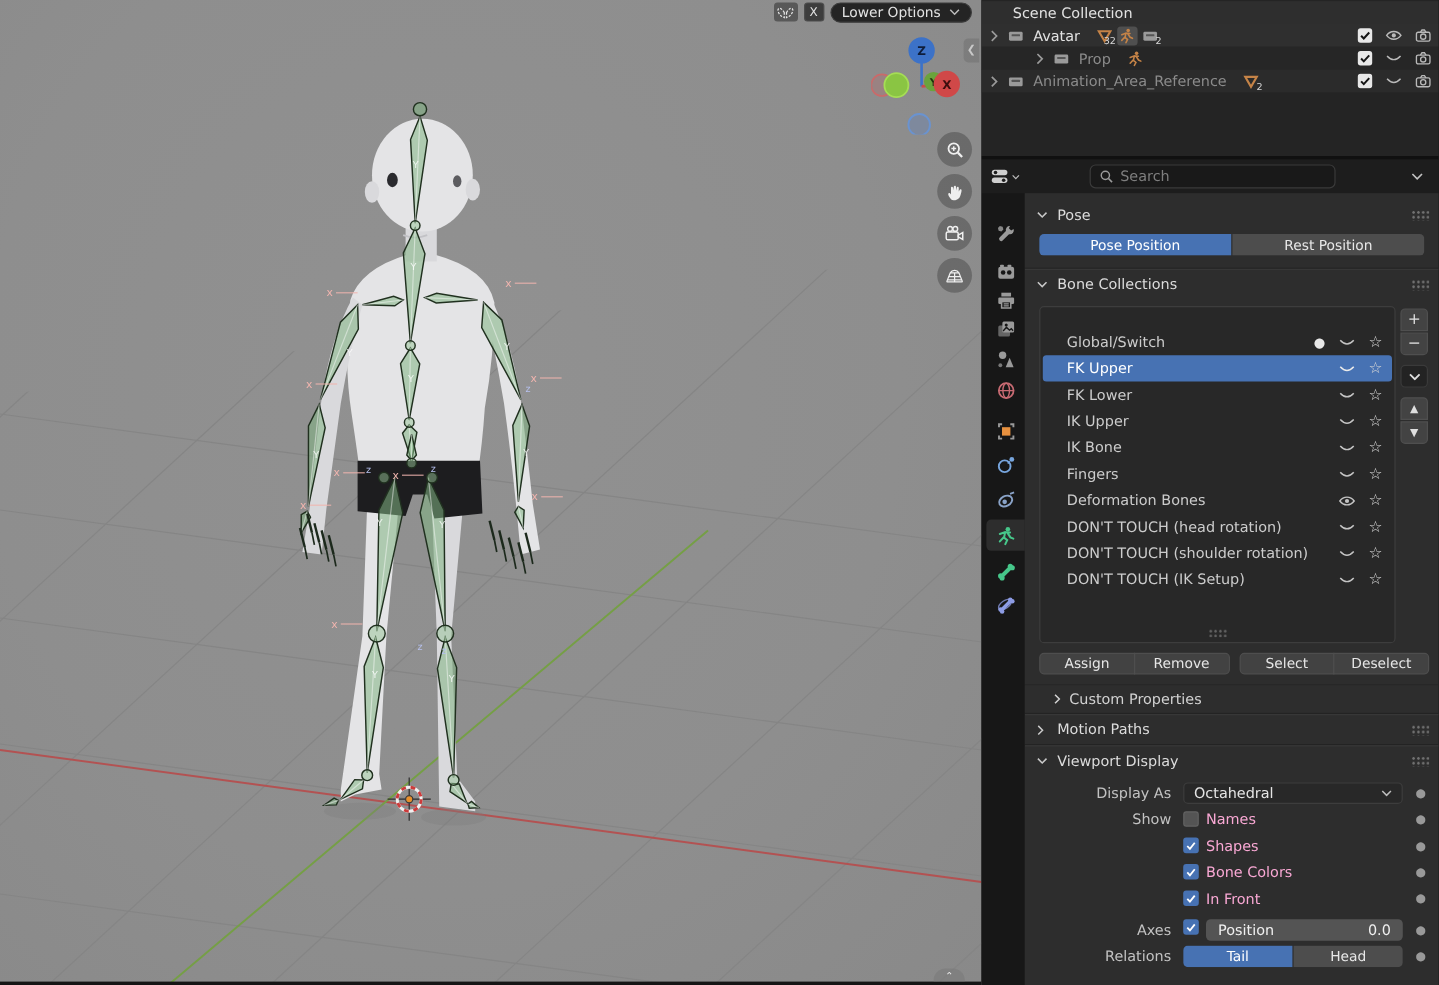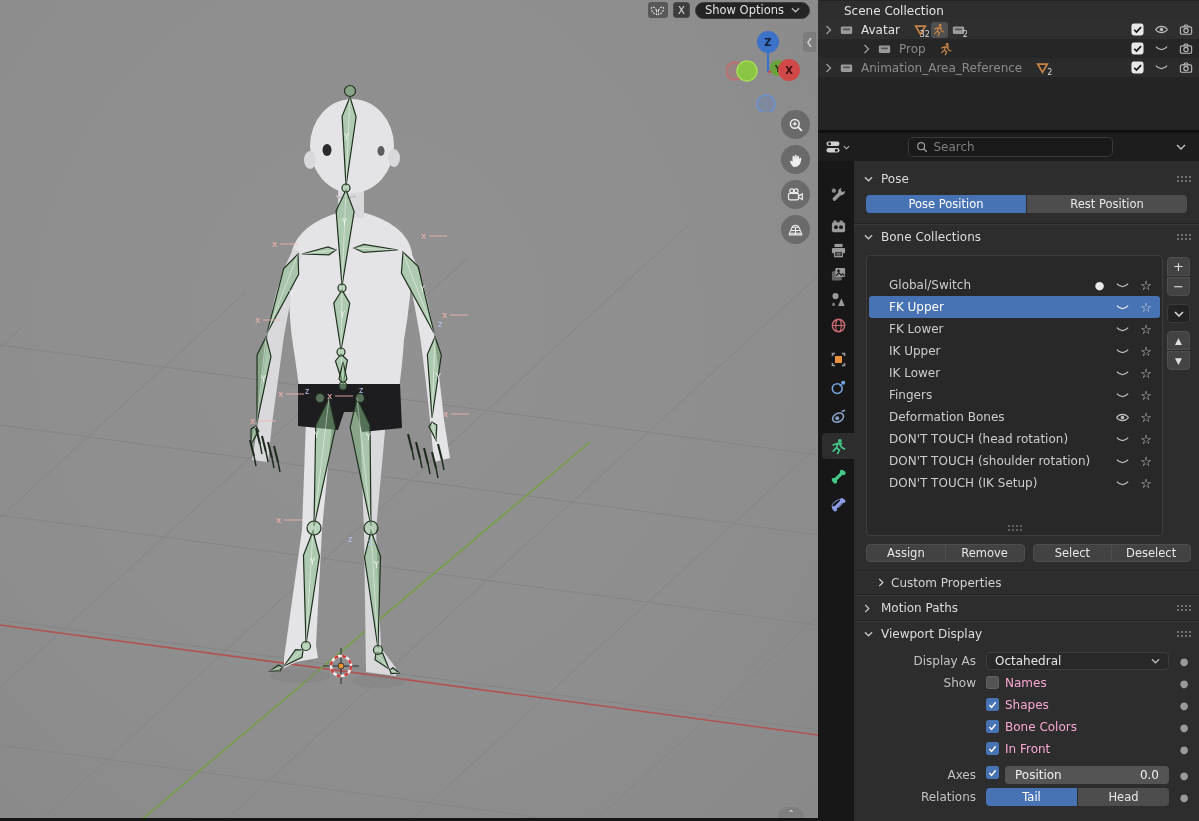--- a/index.html
+++ b/index.html
@@ -284,21 +284,21 @@
       </svg>
 
     <div class="vp-header">
       <div class="mirror-btn">
         <svg width="15" height="13" viewBox="0 0 16 14">
             <path d="M7 7C5 3.4 2.6 2.4 1.6 3.9S2.7 9.6 5.1 10.6L7 11.4zM9 7c2-3.6 4.4-4.6 5.4-3.1S13.3 9.6 10.9 10.6L9 11.4z" fill="none" stroke="currentColor" stroke-width="1.1" stroke-dasharray="2 1.3"></path>
           </svg>
       </div>
       <div class="x-btn">X</div>
       <div class="pose-options">
-        <span>Show Options</span>
+        <span>Lower Options</span>
         <svg width="9" height="6" viewBox="0 0 10 6">
             <path d="M1 1l4 4 4-4" fill="none" stroke="currentColor" stroke-width="1.4"></path>
           </svg>
       </div>
     </div>
 
     <div class="sb-collapse">❮</div>
 
     <svg id="gizmo" width="78" height="84" viewBox="0 0 78 84">
       <line x1="42" y1="44" x2="42" y2="14" stroke="#3c72c8" stroke-width="2.2"></line>
@@ -713,21 +713,21 @@
               <div class="bl-row">
                 <span class="nm">IK Upper</span>
                 <span class="eye">
                   <svg width="15" height="9" viewBox="0 0 16 9">
                     <path d="M2 2.5q6 6.5 12 0" fill="none" stroke="currentColor" stroke-width="1.3"></path>
                   </svg>
                 </span>
                 <span class="star">☆</span>
               </div>
               <div class="bl-row">
-                <span class="nm">IK Lower</span>
+                <span class="nm">IK Bone</span>
                 <span class="eye">
                   <svg width="15" height="9" viewBox="0 0 16 9">
                     <path d="M2 2.5q6 6.5 12 0" fill="none" stroke="currentColor" stroke-width="1.3"></path>
                   </svg>
                 </span>
                 <span class="star">☆</span>
               </div>
               <div class="bl-row">
                 <span class="nm">Fingers</span>
                 <span class="eye">

